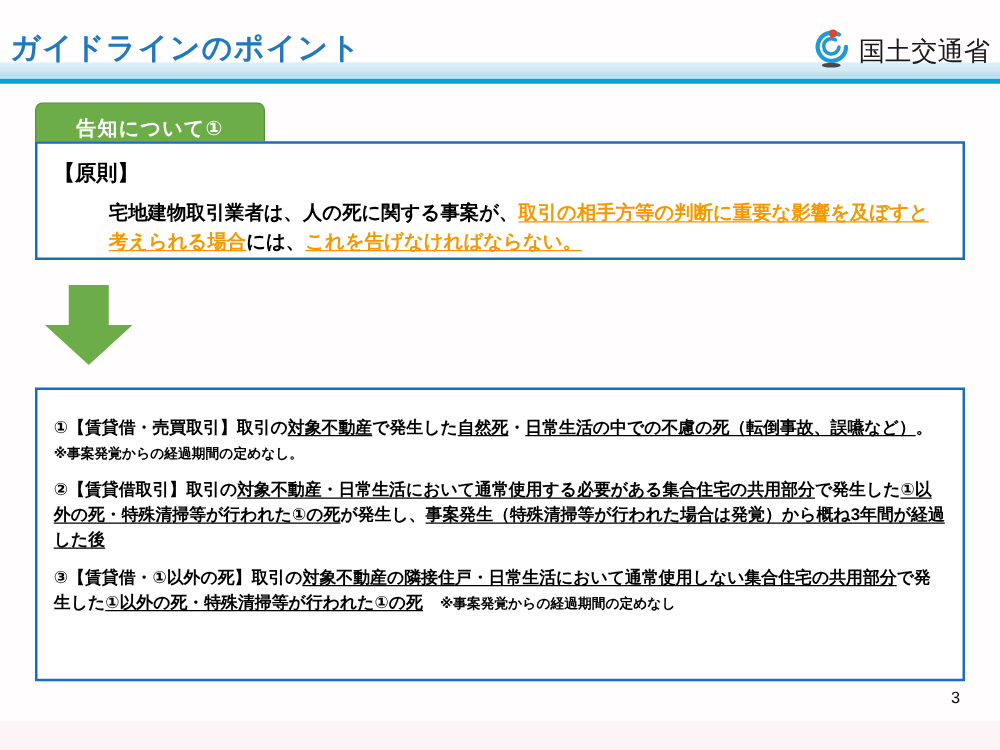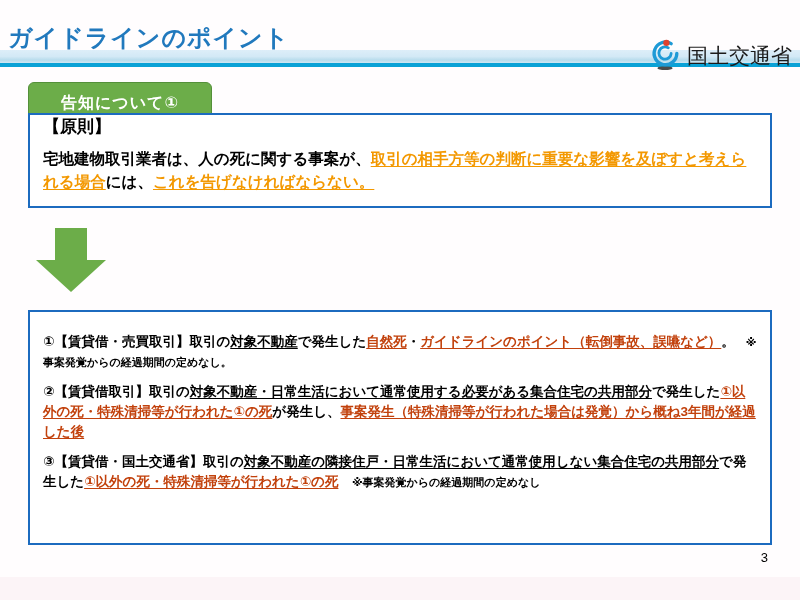--- a/index.html
+++ b/index.html
@@ -14,47 +14,47 @@
   
   .header-band{
     position:absolute;left:0;top:50px;width:800px;height:13px;
     background:linear-gradient(to bottom,#ddeef9 0%,#d3e9f6 50%,#b7dcec 78%,#cfe7f3 100%);
     border-bottom:4px solid #0aa2d6;
   }
   .page-title{
     position:absolute;left:8px;top:22px;z-index:2;
     font-size:24px;font-weight:bold;color:#2179bd;letter-spacing:1px;
   }
-  .logo{position:absolute;top:37px;right:8px;z-index:2;display:flex;align-items:center;gap:5px;}
+  .logo{position:absolute;top:21px;right:8px;z-index:2;display:flex;align-items:center;gap:5px;}
   .logo-text{font-size:21px;color:#1a1a1a;}
 
   
   .badge{
     position:absolute;left:28px;top:82px;width:184px;height:43px;box-sizing:border-box;
     background:#6cad49;border:1px solid #54903a;border-radius:6px;
     color:#fff;font-size:16px;font-weight:bold;
     display:flex;align-items:center;justify-content:center;letter-spacing:1px;
   }
 
   
   .box{
     position:absolute;left:28px;width:744px;box-sizing:border-box;
     background:#fff;border:2px solid #1c6bbf;
   }
-  .box1{top:113px;height:95px;padding:0 13px;}
+  .box1{top:113px;height:95px;padding:12px 13px;}
   .box2{top:310px;height:235px;padding:10px 13px;}
   .box-heading{font-size:17px;font-weight:bold;}
-  .principle-text{margin-top:9px;font-size:15.5px;font-weight:bold;line-height:1.5;}
+  .principle-text{margin-top:9px;font-size:15.5px;font-weight:bold;line-height:1.5;margin-left:44px;}
   .item{margin-top:10px;font-size:13.5px;font-weight:bold;line-height:1.48;}
 
   
   .seg-plain{color:#000;}
   .seg-orange{color:#f39800;text-decoration:underline;text-underline-offset:2px;}
   .seg-bold-u{color:#000;text-decoration:underline;text-underline-offset:2px;}
-  .seg-blue-u{color:#c2410c;text-decoration:underline;text-underline-offset:2px;}
+  .seg-blue-u{color:#000000;text-decoration:underline;text-underline-offset:2px;}
   .seg-small{color:#000;font-size:11px;}
 
   
   .arrow{position:absolute;left:36px;top:228px;}
   .arrow-caption{
     position:absolute;left:118px;top:246px;width:672px;
     font-size:16.5px;font-weight:bold;
   }
 
   .page-number{position:absolute;right:32px;top:550px;font-size:13px;}
@@ -86,21 +86,21 @@
     <div class="principle-text"><span class="seg-plain">宅地建物取引業者は、人の死に関する事案が、</span><span class="seg-orange">取引の相手方等の判断に重要な影響を及ぼすと考えられる場合</span><span class="seg-plain">には、</span><span class="seg-orange">これを告げなければならない。</span></div>
   </div>
 
   <div class="arrow">
     <svg width="70" height="64" viewBox="0 0 70 64">
       <path d="M19 0 h32 v32 h19 L35 64 0 32 h19 z" fill="#6cad49"></path>
     </svg>
   </div>
 
   <div class="box box2">
-    <div class="item"><span class="seg-plain">①【賃貸借・売買取引】取引の</span><span class="seg-bold-u">対象不動産</span><span class="seg-plain">で発生した</span><span class="seg-blue-u">自然死</span><span class="seg-plain">・</span><span class="seg-blue-u">ガイドラインのポイント（転倒事故、誤嚥など）</span><span class="seg-plain">。</span><span class="seg-small">　※事案発覚からの経過期間の定めなし。</span></div>
+    <div class="item"><span class="seg-plain">①【賃貸借・売買取引】取引の</span><span class="seg-bold-u">対象不動産</span><span class="seg-plain">で発生した</span><span class="seg-blue-u">自然死</span><span class="seg-plain">・</span><span class="seg-blue-u">日常生活の中での不慮の死（転倒事故、誤嚥など）</span><span class="seg-plain">。</span><span class="seg-small">　※事案発覚からの経過期間の定めなし。</span></div>
     <div class="item"><span class="seg-plain">②【賃貸借取引】取引の</span><span class="seg-bold-u">対象不動産・日常生活において通常使用する必要がある集合住宅の共用部分</span><span class="seg-plain">で発生した</span><span class="seg-blue-u">①以外の死・特殊清掃等が行われた①の死</span><span class="seg-plain">が発生し、</span><span class="seg-blue-u">事案発生（特殊清掃等が行われた場合は発覚）から概ね3年間が経過した後</span></div>
-    <div class="item"><span class="seg-plain">③【賃貸借・国土交通省】取引の</span><span class="seg-bold-u">対象不動産の隣接住戸・日常生活において通常使用しない集合住宅の共用部分</span><span class="seg-plain">で発生した</span><span class="seg-blue-u">①以外の死・特殊清掃等が行われた①の死</span><span class="seg-plain">　</span><span class="seg-small">※事案発覚からの経過期間の定めなし</span></div>
+    <div class="item"><span class="seg-plain">③【賃貸借・①以外の死】取引の</span><span class="seg-bold-u">対象不動産の隣接住戸・日常生活において通常使用しない集合住宅の共用部分</span><span class="seg-plain">で発生した</span><span class="seg-blue-u">①以外の死・特殊清掃等が行われた①の死</span><span class="seg-plain">　</span><span class="seg-small">※事案発覚からの経過期間の定めなし</span></div>
   </div>
 
   <div class="page-number">3</div>
   <div class="bottom-strip"></div>
 
 </div>
 
 </body></html>

